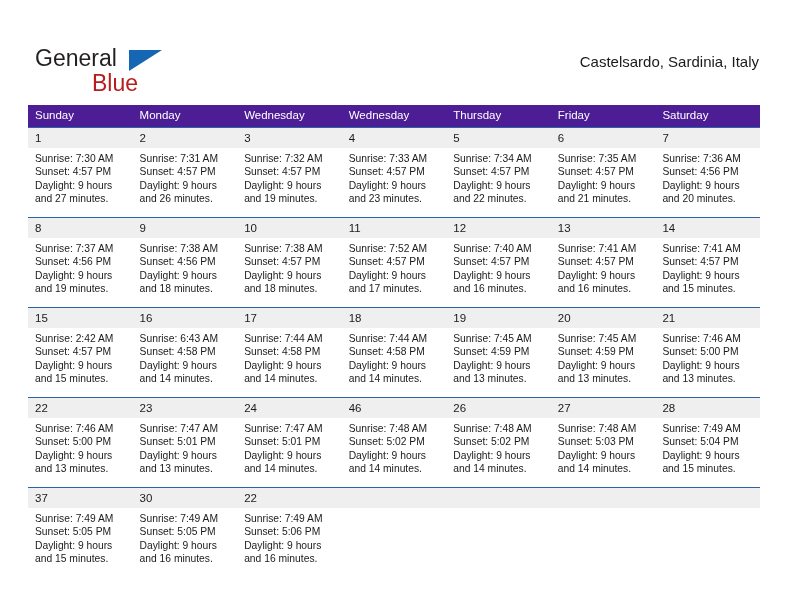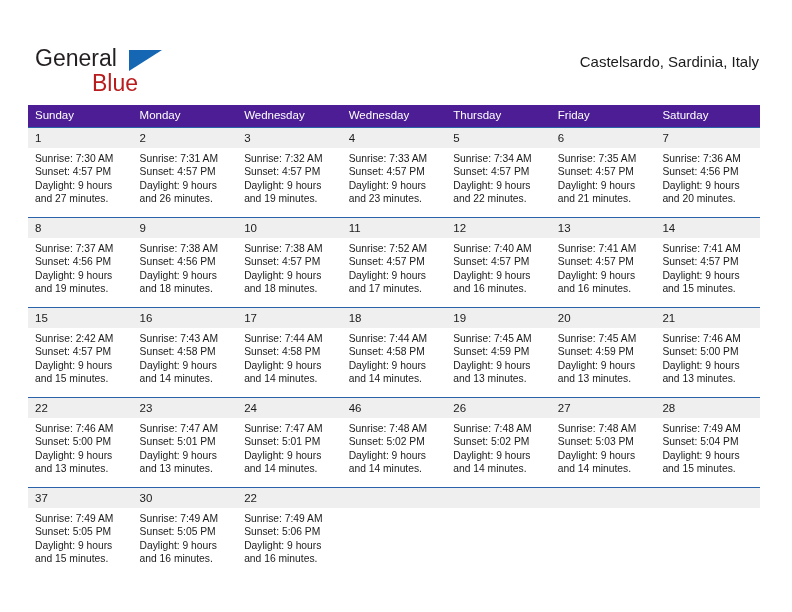--- a/index.html
+++ b/index.html
@@ -353,21 +353,21 @@
                   <div>Sunset: 4:57 PM</div>
                   <div>Daylight: 9 hours</div>
                   <div>and 15 minutes.</div>
                 </div>
               </div>
             </td>
           <td>
               <div class="cell-inner">
                 <div class="daynum">16</div>
                 <div class="details">
-                  <div>Sunrise: 7:43 AM</div>
+                  <div>Sunrise: 6:43 AM</div>
                   <div>Sunset: 4:58 PM</div>
                   <div>Daylight: 9 hours</div>
                   <div>and 14 minutes.</div>
                 </div>
               </div>
             </td>
           <td>
               <div class="cell-inner">
                 <div class="daynum">17</div>
                 <div class="details">

